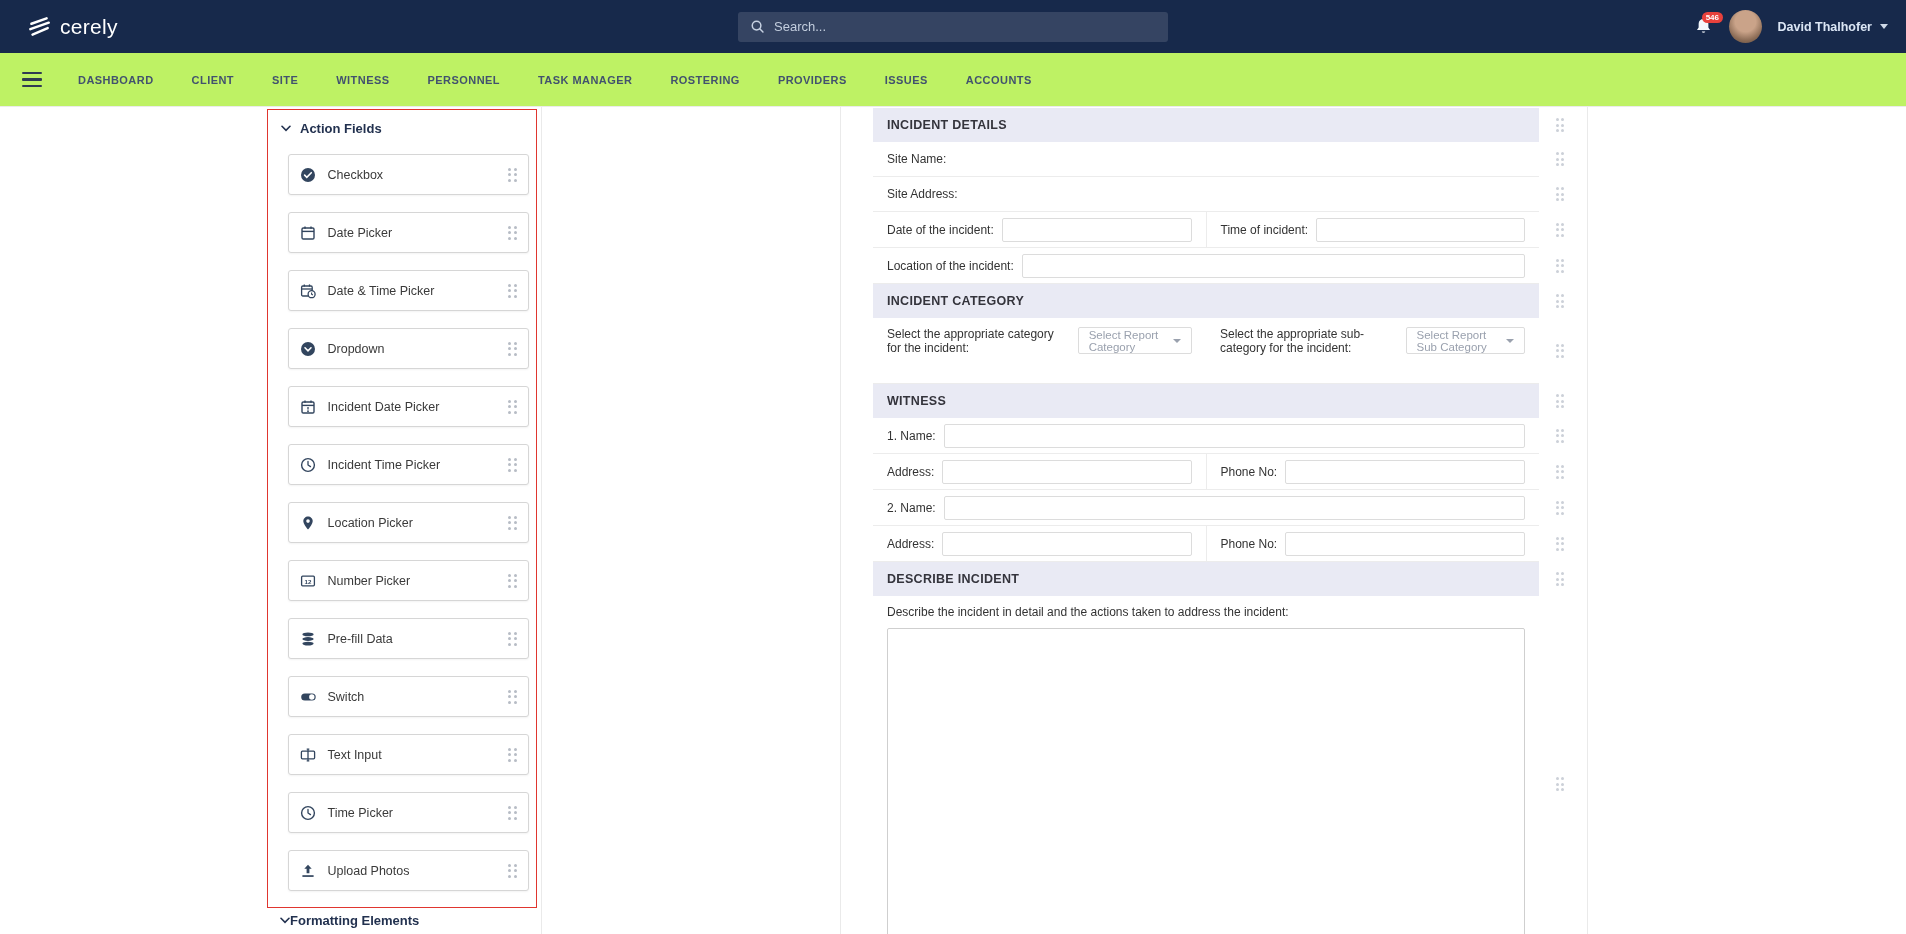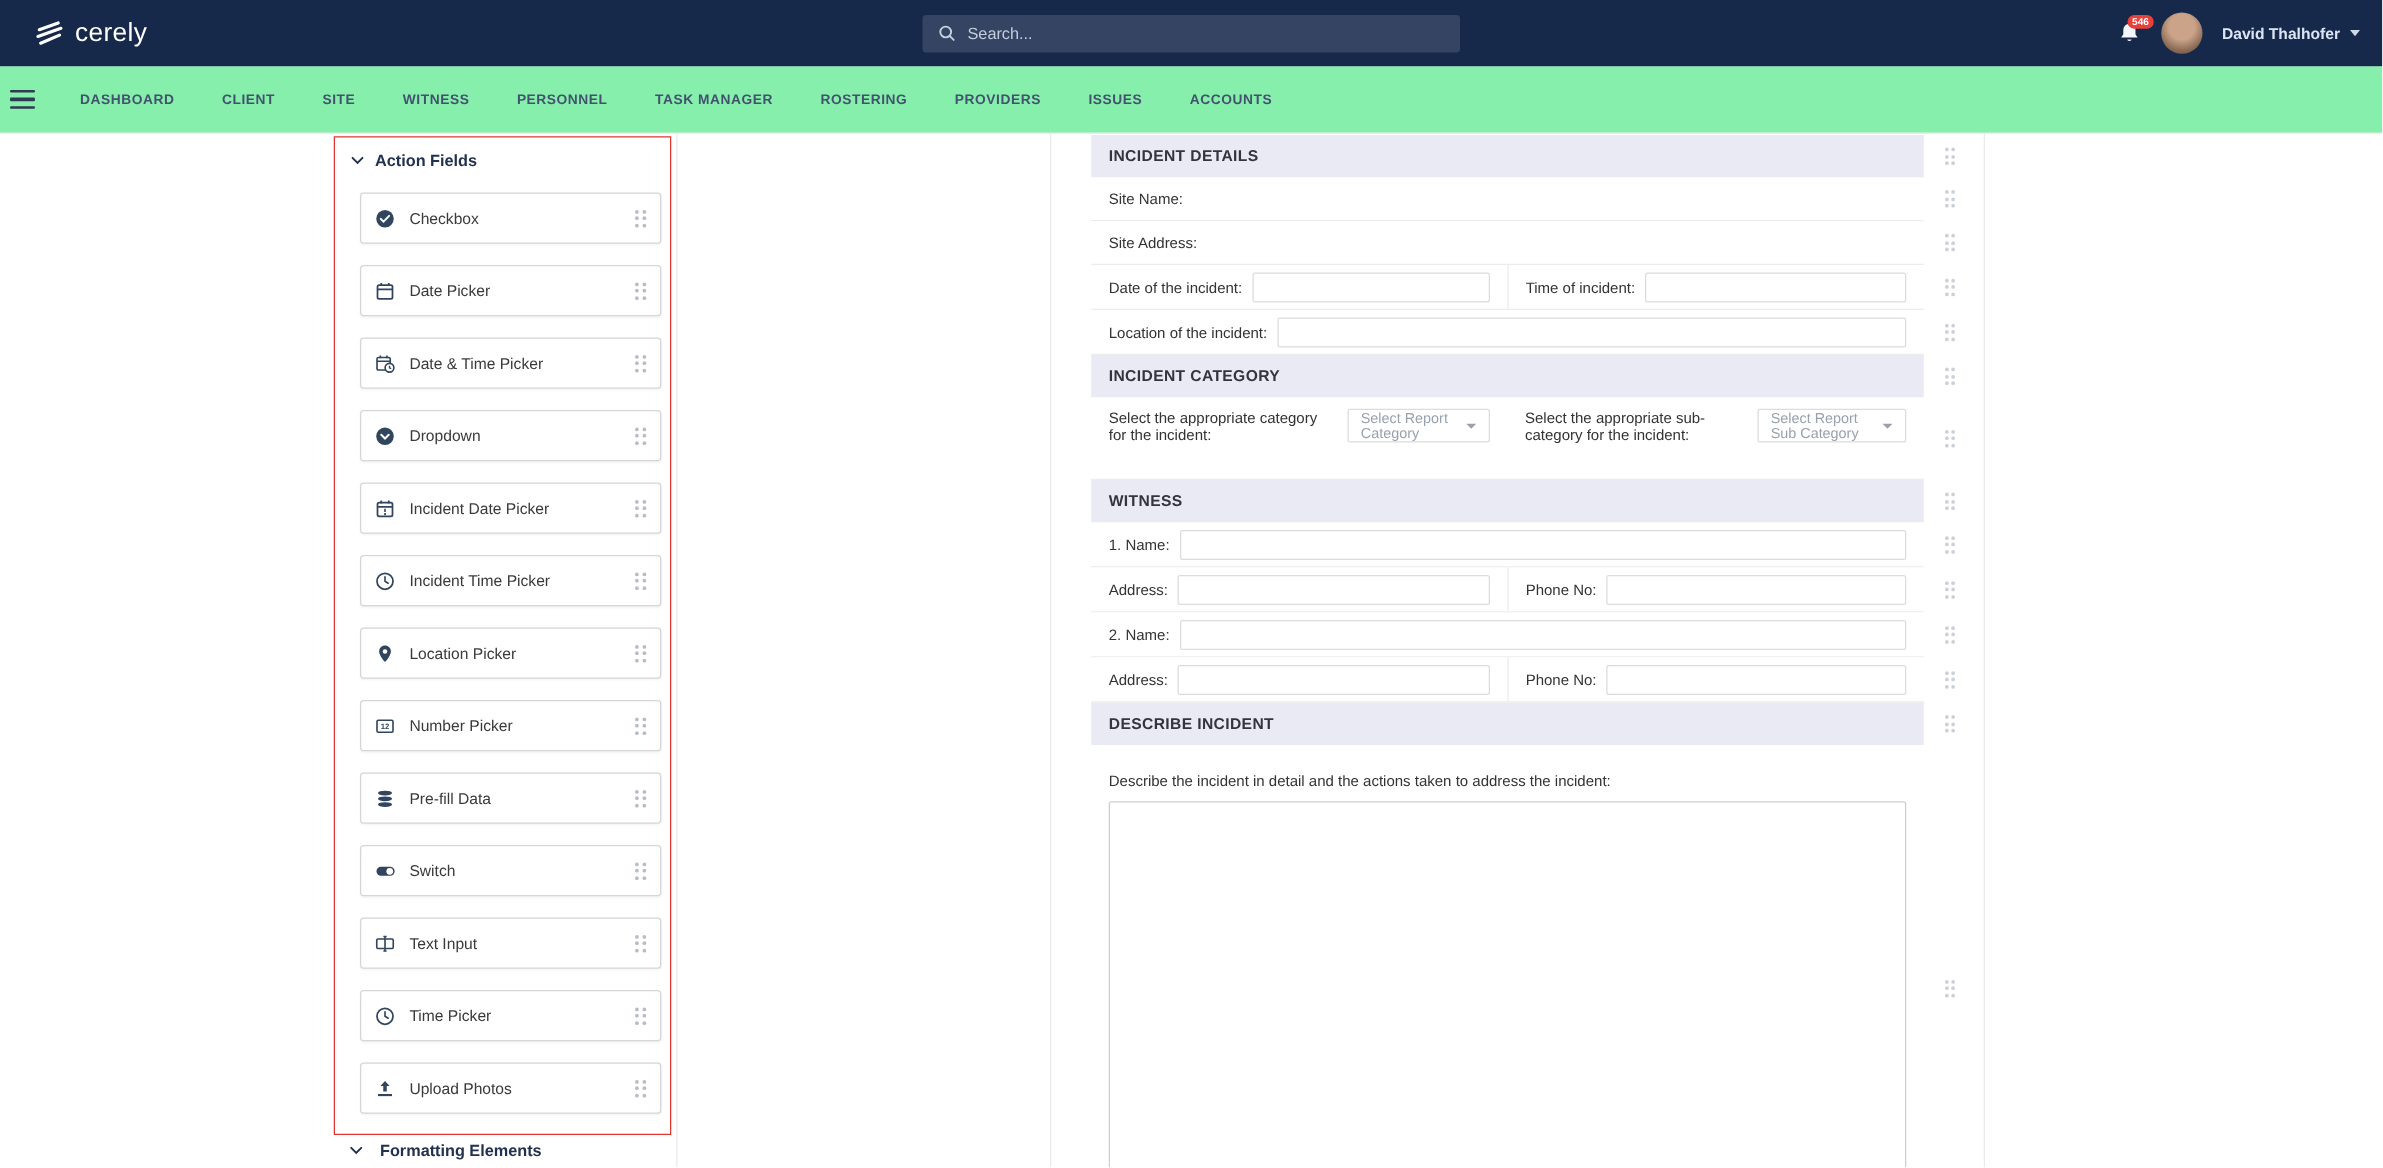--- a/index.html
+++ b/index.html
@@ -20,41 +20,41 @@
   .bell-wrap { position:relative; cursor:pointer; }
   .badge { position:absolute; top:-5px; right:-10px; background:#e8413c; color:#fff; font-size:8px; font-weight:bold;
     padding:1.5px 3.5px; border-radius:8px; line-height:1; }
   .avatar { width:33px; height:33px; border-radius:50%;
     background:radial-gradient(circle at 50% 35%, #caa389 0 38%, #8a6b55 70%, #5d4a3e 100%); cursor:pointer; }
   .user-menu { display:flex; align-items:center; gap:8px; cursor:pointer; }
   .user-name { color:#dbe6f5; font-size:12.5px; font-weight:600; }
   .caret-down { width:0; height:0; border-left:4px solid transparent; border-right:4px solid transparent; border-top:5px solid #cfd9e8; }
 
   
-  .navbar { height:54px; background:#86efac; border-bottom:1px solid #ebebeb; display:flex; align-items:center; padding-left:8px; }
+  .navbar { height:54px; background:#bef264; border-bottom:1px solid #ebebeb; display:flex; align-items:center; padding-left:22px; }
   .hamburger { width:20px; display:flex; flex-direction:column; gap:4px; cursor:pointer; }
   .hamburger span { display:block; height:2.5px; background:#2f3b52; border-radius:1px; }
   .nav-items { display:flex; margin-left:36px; gap:38px; }
   .nav-item { font-size:11px; font-weight:600; color:#42526e; letter-spacing:.45px; cursor:pointer; white-space:nowrap; }
 
   
   .main { position:relative; height:827px; background:#fff; }
   .vline { position:absolute; top:0; bottom:0; border-left:1px solid #eaeaea; }
 
   
   .palette { position:absolute; left:267px; top:2px; width:270px; height:799px; border:1px solid #e0362f; background:#fff; }
   .palette-header { display:flex; align-items:center; gap:9px; padding:11px 0 0 13px; font-size:13px; font-weight:700; color:#22314f; cursor:pointer; }
   .cards { margin-top:18px; display:flex; flex-direction:column; align-items:center; gap:17px; }
   .card { width:241px; height:41px; border:1px solid #d6d6d6; border-radius:3px; background:#fff;
     display:flex; align-items:center; padding:0 11px; gap:11px; box-shadow:0 1px 2px rgba(0,0,0,.05); cursor:grab;margin-left:12px; }
   .card-icon { width:17px; height:17px; display:flex; align-items:center; justify-content:center; flex:0 0 auto; }
   .card-label { font-size:12.5px; color:#3a3a3a; }
   .dots { display:grid; grid-template-columns:repeat(2,3px); gap:2.5px; margin-left:auto; cursor:grab; }
   .dots i { width:3px; height:3px; border-radius:50%; background:#b7bcc5; }
-  .palette-footer { position:absolute; left:267px; top:806px; display:flex; align-items:center; gap:14px;
+  .palette-footer { position:absolute; left:267px; top:806px; display:flex; align-items:center; gap:0;
     padding-left:13px; font-size:13px; font-weight:700; color:#22314f; cursor:pointer; }
 
   
   .form { position:absolute; left:873px; top:1px; width:666px; }
   .sec-header { position:relative; background:#e9eaf4; height:34px; display:flex; align-items:center;
     padding:0 14px; font-size:12.5px; font-weight:700; color:#34343c; letter-spacing:.3px; }
   .frow { position:relative; background:#fff; border-bottom:1px solid #ececec; display:flex; align-items:center;
     padding:0 14px; font-size:12px; color:#333; height:35px; }
   .frow.h36 { height:36px; }
   .frow.split { padding:0; }
@@ -65,21 +65,21 @@
   .flabel { white-space:nowrap; }
 
   .frow.cats { height:66px; padding:0; align-items:stretch; }
   .cat-col { flex:1; padding:9px 14px 10px; display:flex; flex-direction:row; gap:8px; min-width:0; }
   .cat-label { font-size:12px; color:#333; }
   .dropdown { height:27px; border:1px solid #dcdcdc; border-radius:2px; display:flex; align-items:center;
     justify-content:space-between; padding:0 10px; color:#9aa1ae; font-size:11.5px; background:#fff; cursor:pointer; }
   .dd-caret { width:0; height:0; border-left:4px solid transparent; border-right:4px solid transparent; border-top:4.5px solid #9aa1ae; }
 
   .frow.describe { height:auto; flex-direction:column; align-items:stretch; padding:9px 14px 14px; border-bottom:none; }
-  .describe-label { font-size:12px; color:#333; margin:13px 0 9px; }
+  .describe-label { font-size:12px; color:#333; margin:0 0 9px; }
   .describe textarea { height:330px; width:100%; border:1px solid #cfcfcf; border-radius:2px; resize:none; outline:none;
     padding:8px; font:12px "Liberation Sans", sans-serif; }
 
   .row-handle { position:absolute; right:-25px; top:50%; transform:translateY(-50%); display:grid;
     grid-template-columns:repeat(2,3px); gap:2.5px; cursor:grab; }
   .row-handle i { width:3px; height:3px; border-radius:50%; background:#ccd0d8; }
 
   svg { display:block; }
 </style>
 </head>

